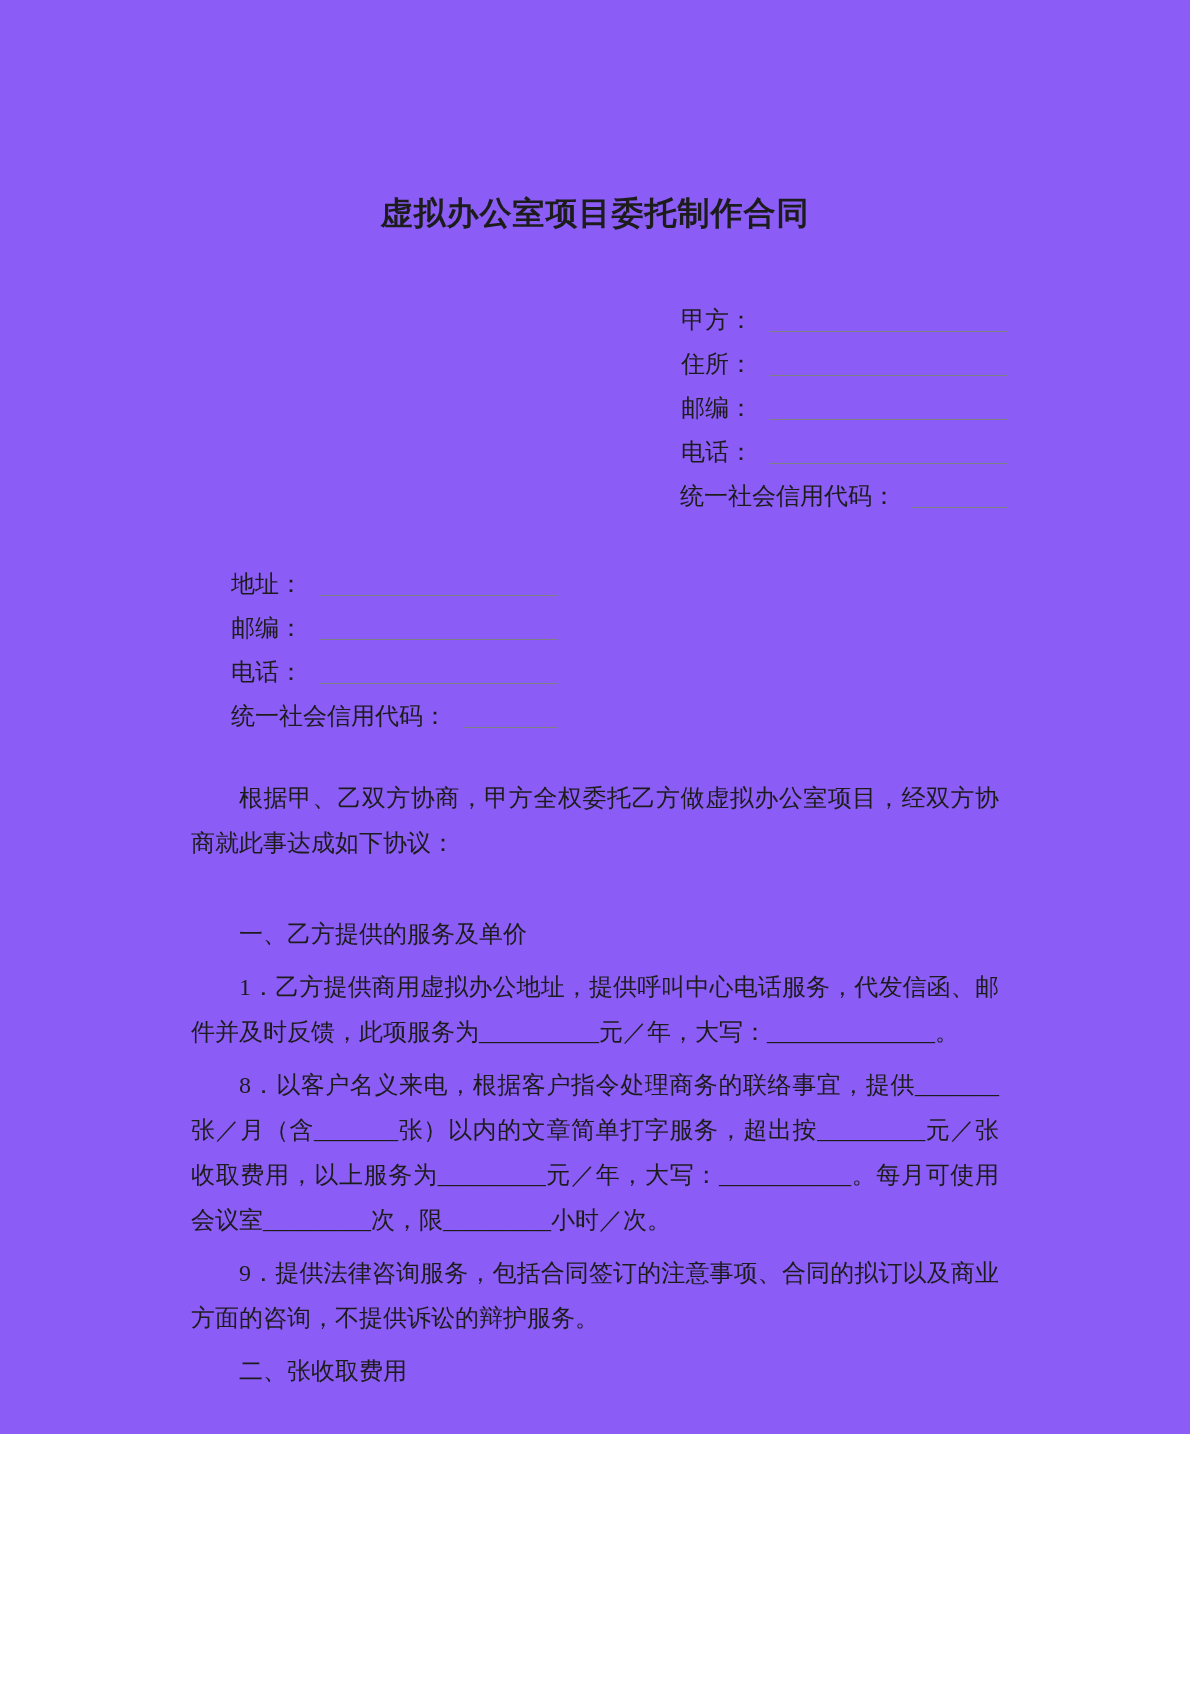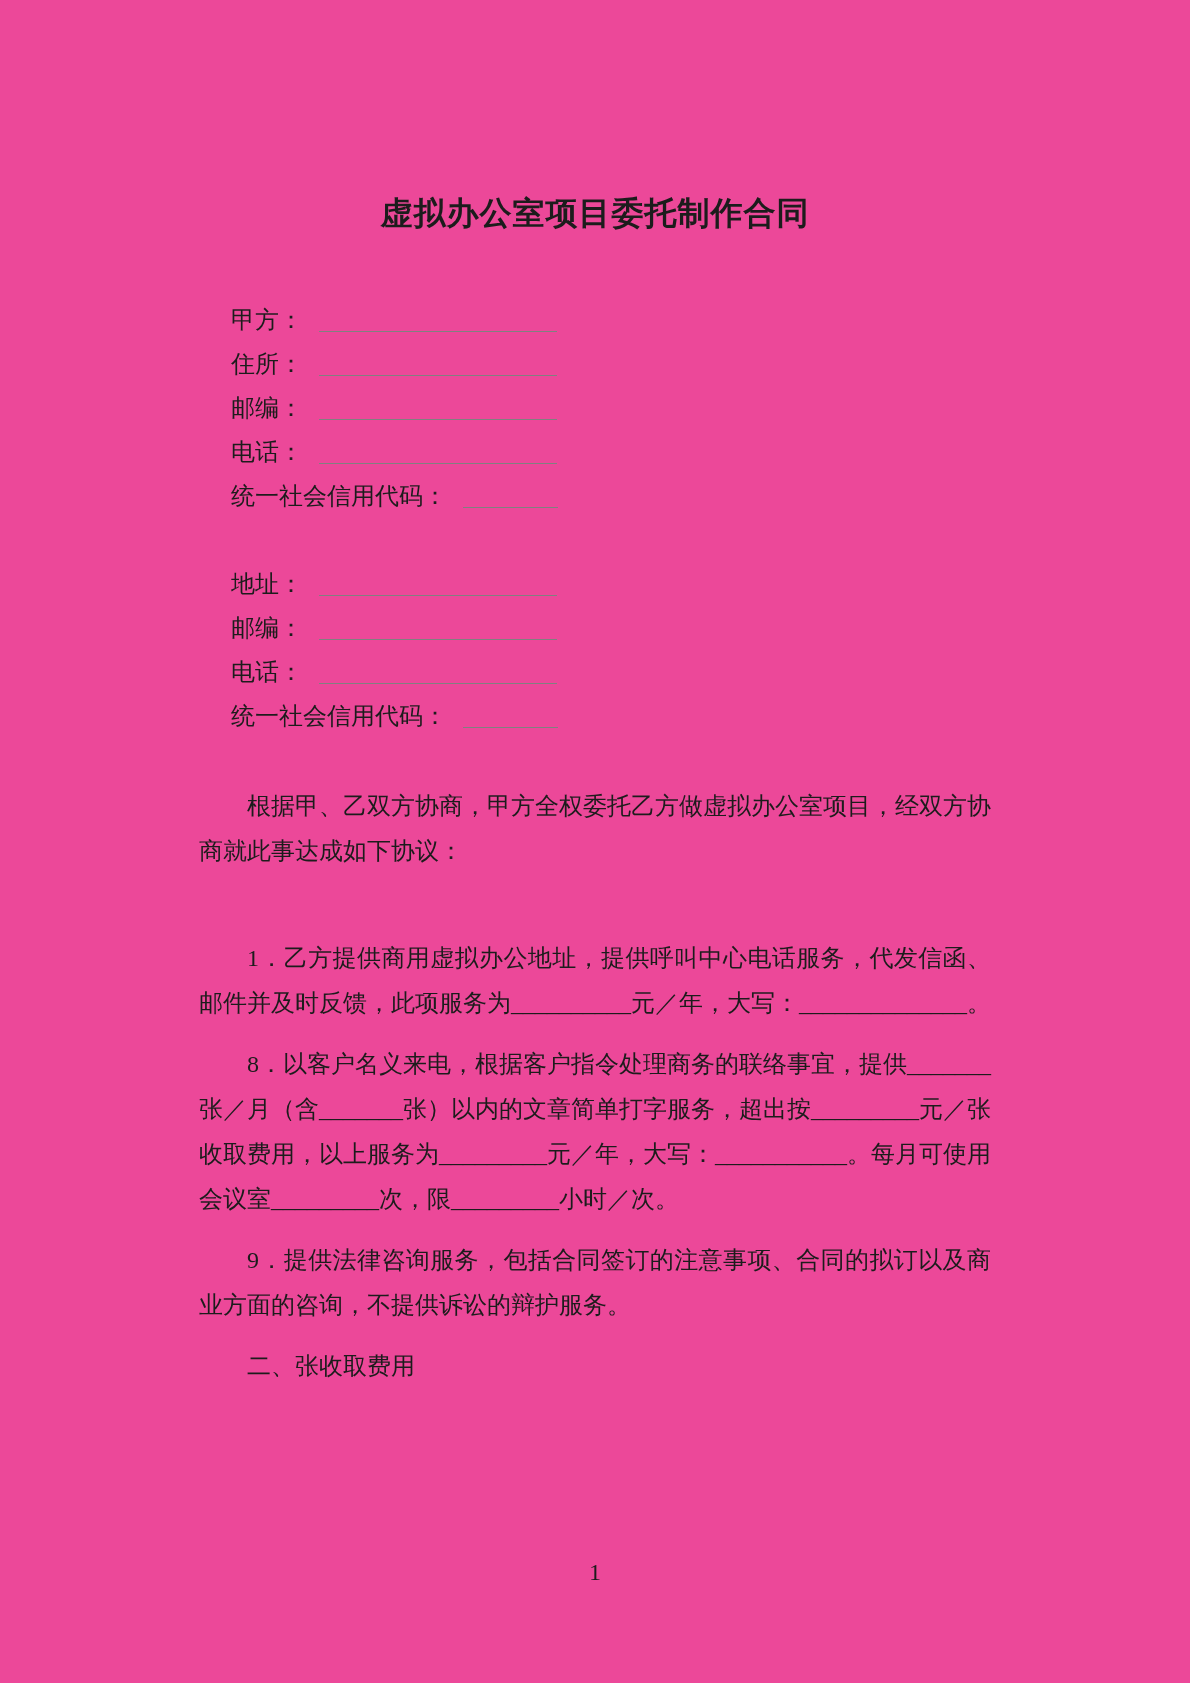--- a/index.html
+++ b/index.html
@@ -1,59 +1,59 @@
 <!DOCTYPE html>
 <html><head>
 <meta charset="utf-8">
 <style>
   html, body { margin: 0; padding: 0; background: #ffffff; }
   .page {
     position: relative;
     width: 1190px;
-    height: 1683px;
-    background: #ec4899;
+    height: 1434px;
+    background: #8b5cf6;
     overflow: hidden;
     font-family: "Liberation Serif", "DejaVu Serif", serif;
     color: #1c1c1c;
   }
   .content {
     position: absolute;
     left: 183px;
     top: 0;
     width: 824px;
   }
   .doc-title {
     margin: 193px 0 0 0;
     font-size: 32px;
     line-height: 40px;
     font-weight: bold;
     text-align: center;
     letter-spacing: 1px;
   }
   .fields { margin: 0; }
-  .fields.first { margin-top: 65px; }
+  .fields.first { margin-top: 65px; text-align: right; }
   .field-row {
     font-size: 24px;
     line-height: 44px;
     padding-left: 48px;
     white-space: nowrap;
   }
   .blank {
     display: inline-block;
     border-bottom: 1px solid #808080;
     height: 26px;
     vertical-align: -4px;
     margin-left: 16px;
   }
   .blank.long  { width: 238px; }
   .blank.short { width: 95px; }
   .spacer-line { height: 44px; }
   .spacer-sm   { height: 30px; }
   .para {
-    margin: 16px;
+    margin: 8px;
     font-size: 24px;
     line-height: 45px;
     text-align: justify;
     text-indent: 48px;
     word-break: break-all;
   }
   .page-number {
     position: absolute;
     top: 1558px;
     left: 0;
@@ -105,20 +105,21 @@
         <span>统一社会信用代码：</span><span class="blank short"></span>
       </div>
     </div>
 
     <div class="spacer-sm"></div>
 
     <p class="para">根据甲、乙双方协商，甲方全权委托乙方做虚拟办公室项目，经双方协商就此事达成如下协议：</p>
 
     <div class="spacer-sm"></div>
 
+    <p class="para">一、乙方提供的服务及单价</p>
     <p class="para">1．乙方提供商用虚拟办公地址，提供呼叫中心电话服务，代发信函、邮件并及时反馈，此项服务为__________元／年，大写：______________。</p>
     <p class="para">8．以客户名义来电，根据客户指令处理商务的联络事宜，提供_______张／月（含_______张）以内的文章简单打字服务，超出按_________元／张收取费用，以上服务为_________元／年，大写：___________。每月可使用会议室_________次，限_________小时／次。</p>
     <p class="para">9．提供法律咨询服务，包括合同签订的注意事项、合同的拟订以及商业方面的咨询，不提供诉讼的辩护服务。</p>
     <p class="para">二、张收取费用</p>
 
   </div>
 
   <div class="page-number">1</div>
 </div>
 

